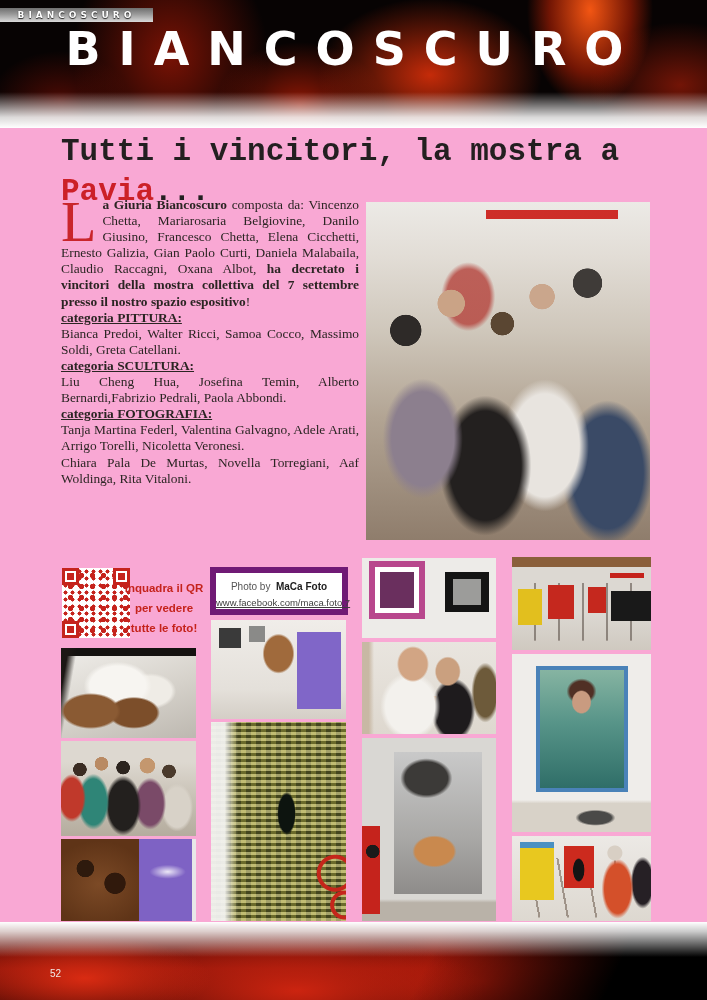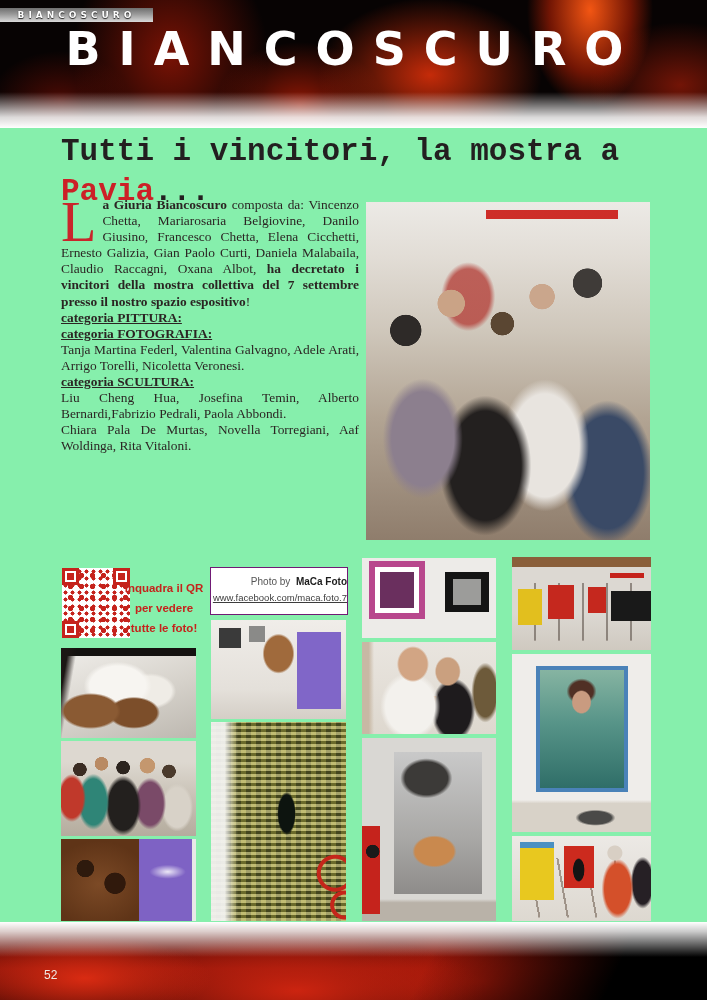--- a/index.html
+++ b/index.html
@@ -1,17 +1,17 @@
 <!DOCTYPE html>
 <html><head>
 <meta charset="utf-8">
 <style>
   html,body { margin:0; padding:0; background:#ffffff; }
   .page {
-    position:relative; width:707px; height:1000px; background:#86efac;
+    position:relative; width:707px; height:1000px; background:#f9a8d4;
     font-family:"Liberation Serif", serif; overflow:hidden;
   }
 
   
   .masthead {
     position:absolute; left:0; top:0; width:707px; height:128px;
     background:
       radial-gradient(ellipse 90px 140px at 590px 10px, rgba(255,90,20,.95), rgba(220,40,5,.5) 45%, transparent 70%),
       radial-gradient(ellipse 160px 110px at 430px 75px, rgba(230,50,10,.85), transparent 70%),
       radial-gradient(ellipse 120px 90px at 300px 105px, rgba(190,30,5,.75), transparent 70%),
@@ -76,22 +76,22 @@
   .qr-finder.tl { top:0; left:0; }
   .qr-finder.tr { top:0; right:0; }
   .qr-finder.bl { bottom:0; left:0; }
   .qr-caption {
     position:absolute; left:124px; top:578px; width:80px; text-align:center;
     color:#c5231c; font-weight:bold; font-size:11.5px; line-height:20px;
     font-family:"Liberation Sans", sans-serif;
   }
   .credit-box {
     position:absolute; left:210px; top:567px; width:138px; height:48px;
-    border:1px solid #701a75; background:#fff; box-sizing:border-box;
-    text-align:right; font-family:"Liberation Sans", sans-serif;
+    border:6px solid #701a75; background:#fff; box-sizing:border-box;
+    text-align:center; font-family:"Liberation Sans", sans-serif;
     font-size:10px; color:#555; padding-top:8px;
   }
   .credit-name { font-weight:bold; color:#1d1d1d; }
   .credit-link { display:block; margin-top:5px; text-decoration:underline; color:#3d3d3d; font-size:9.5px; }
 
   
   .ph { position:absolute; }
   .ph-main { left:366px; top:202px; width:284px; height:338px;
     background-image:
       linear-gradient(90deg, transparent 120px, rgba(204,35,30,.95) 120px, rgba(204,35,30,.95) 252px, transparent 252px),
@@ -242,21 +242,21 @@
     background:
       linear-gradient(to bottom, #ffffff 0%, rgba(255,255,255,.8) 12%, rgba(255,255,255,0) 45%),
       linear-gradient(115deg, rgba(0,0,0,0) 60%, rgba(0,0,0,.55) 74%, #000 86%),
       radial-gradient(ellipse 180px 60px at 12% 72%, #d92b12, transparent 70%),
       radial-gradient(ellipse 260px 80px at 42% 88%, #cc2410, transparent 72%),
       radial-gradient(ellipse 200px 70px at 68% 76%, #b01a0a, transparent 70%),
       radial-gradient(ellipse 300px 120px at 88% 110%, #8a1206, transparent 75%),
       linear-gradient(to bottom, #4a0c05, #8c150a 60%, #5f0e06);
   }
   .page-number {
-    position:absolute; left:44px; top:46px; color:#f0e9e6; font-size:12px;
+    position:absolute; left:50px; top:46px; color:#f0e9e6; font-size:10px;
     font-family:"Liberation Sans", sans-serif;
   }
 </style>
 </head>
 <body>
 
 <div class="page">
 
   <header class="masthead">
     <div class="badge">
@@ -264,23 +264,23 @@
     </div>
     <div class="masthead-title">
       <div class="title-line1">BIANCOSCURO</div>
     </div>
   </header>
 
   <h1 class="headline"><span>Tutti i vincitori, la mostra a </span><span class="red">Pavia</span><span>...</span></h1>
 
   <div class="article">
     <p class="lead"><span class="dropcap">L</span><b>a Giuria Biancoscuro</b><span> composta da: Vincenzo Chetta, Mariarosaria Belgiovine, Danilo Giusino, Francesco Chetta, Elena Cicchetti, Ernesto Galizia, Gian Paolo Curti, Daniela Malabaila, Claudio Raccagni, Oxana Albot, </span><b>ha decretato i vincitori della mostra collettiva del 7 settembre presso il nostro spazio espositivo</b><span>!</span></p>
-    <p class="cat"><span class="cat-label">categoria PITTURA:</span></p>
+    <p class="cat"><span class="cat-label">categoria PITTURA:</span><span class="cat-names">Bianca Predoi, Walter Ricci, Samoa Cocco, Massimo Soldi, Greta Catellani.</span></p>
+    <p class="cat"><span class="cat-label">categoria SCULTURA:</span><span class="cat-names">Liu Cheng Hua, Josefina Temin, Alberto Bernardi,Fabrizio Pedrali, Paola Abbondi.</span></p>
     <p class="cat"><span class="cat-label">categoria FOTOGRAFIA:</span><span class="cat-names">Tanja Martina Federl, Valentina Galvagno, Adele Arati, Arrigo Torelli, Nicoletta Veronesi.</span></p>
-    <p class="cat"><span class="cat-label">categoria SCULTURA:</span><span class="cat-names">Liu Cheng Hua, Josefina Temin, Alberto Bernardi,Fabrizio Pedrali, Paola Abbondi.</span></p>
     <p class="cat"><span class="cat-names">Chiara Pala De Murtas, Novella Torregiani, Aaf Woldinga, Rita Vitaloni.</span></p>
   </div>
 
   <div class="qr">
     <div class="qr-finder tl"></div>
     <div class="qr-finder tr"></div>
     <div class="qr-finder bl"></div>
   </div>
   <div class="qr-caption">
     <div>Inquadra il QR</div>

